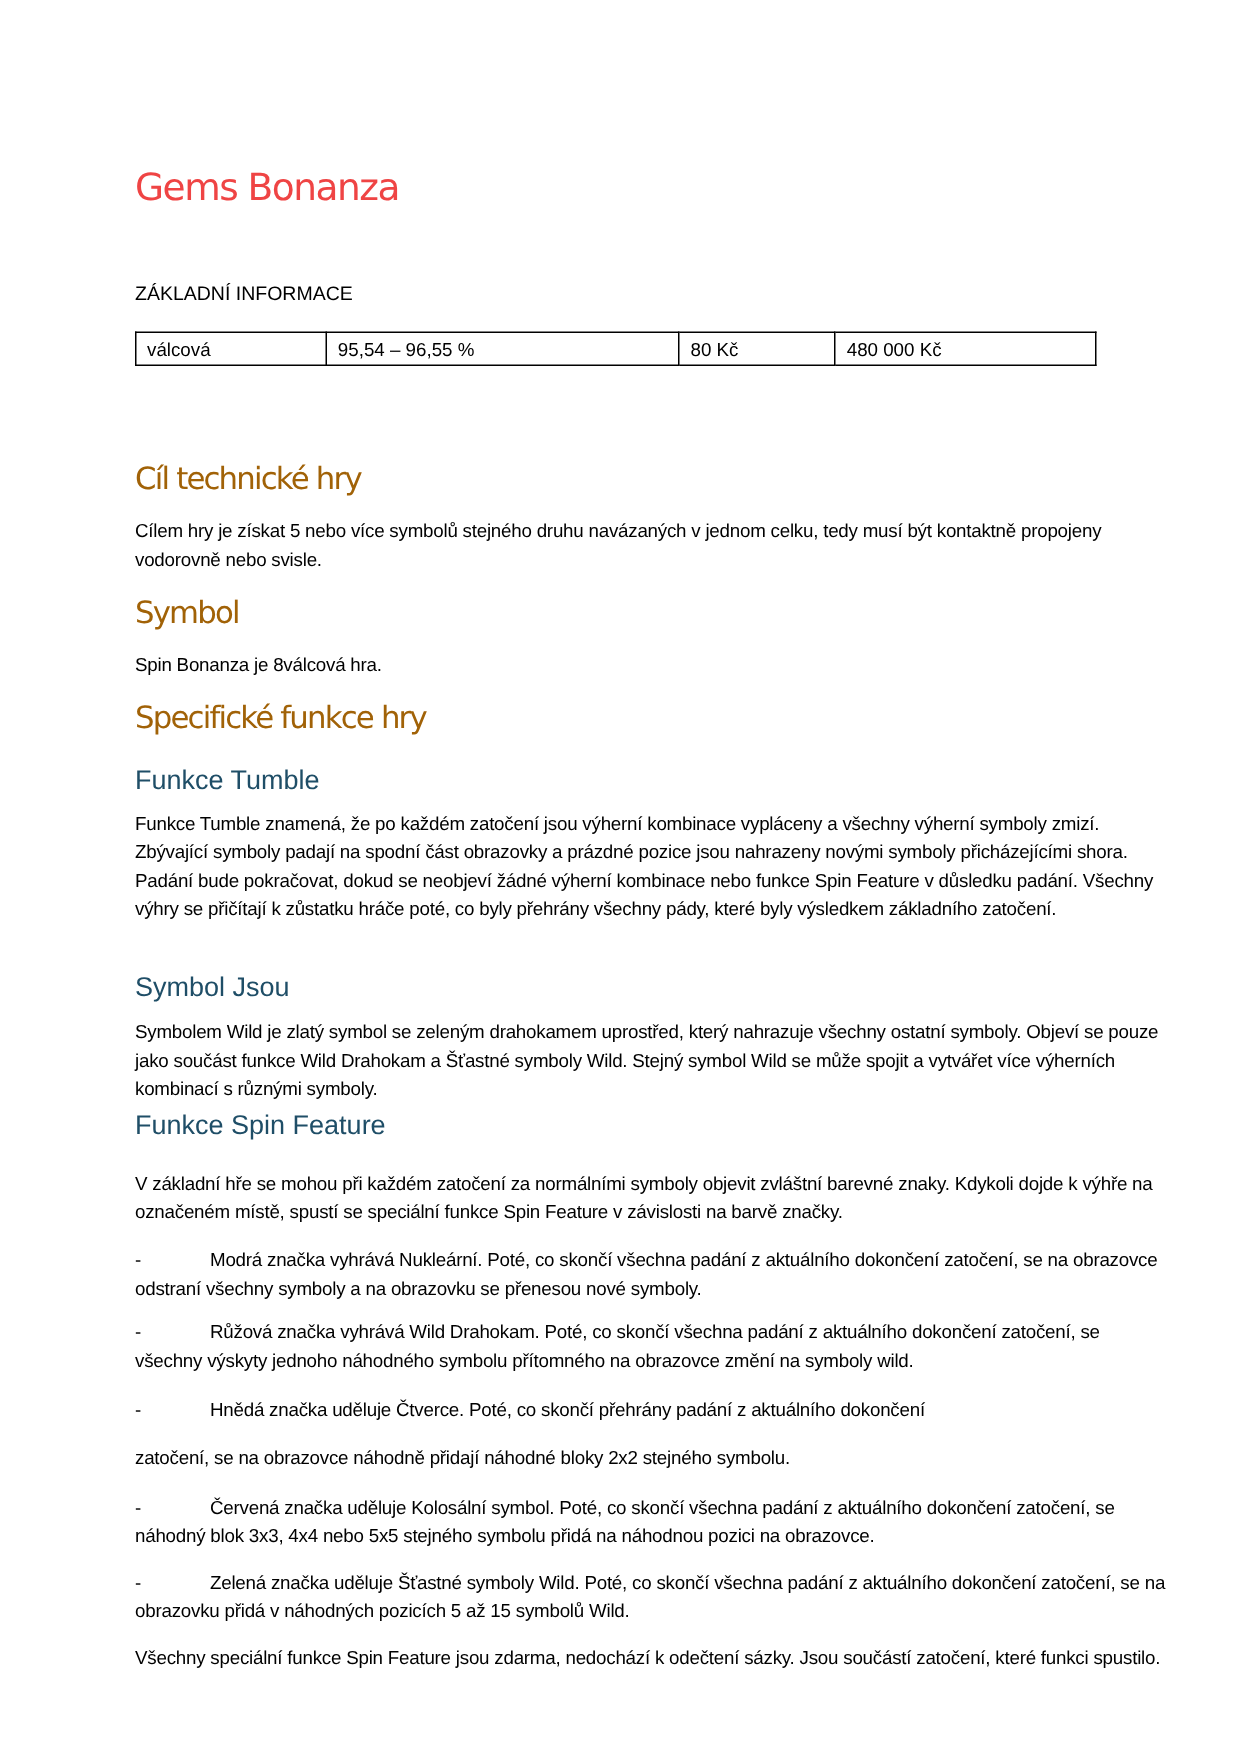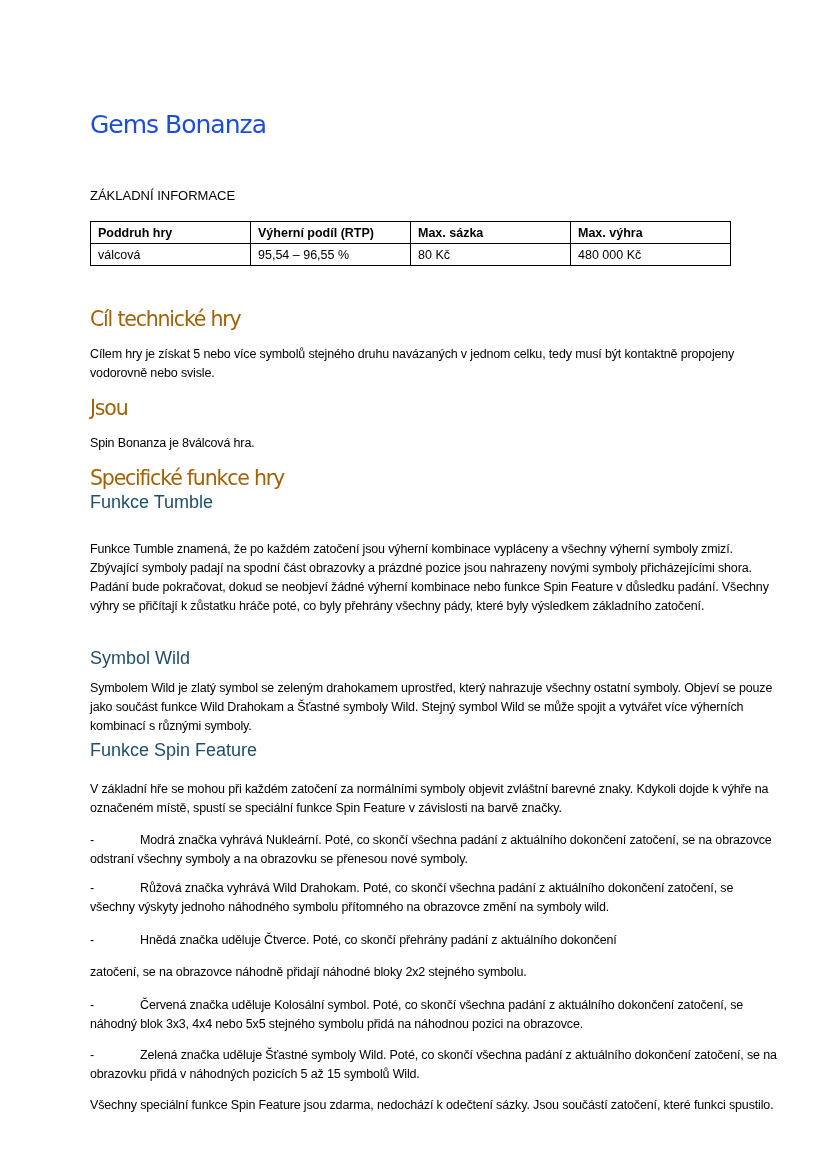--- a/index.html
+++ b/index.html
@@ -1,67 +1,61 @@
 <!DOCTYPE html>
 <html><head>
 <meta charset="utf-8">
 <style>
   html, body { margin: 0; padding: 0; background: #ffffff; }
   body { width: 828px; height: 1170px; position: relative; overflow: hidden;
          font-family: "Liberation Sans", sans-serif; color: #000; }
   .page { position: absolute; left: 90px; top: 0; width: 660px; }
   .title { position: absolute; top: 110px; left: 0; font-family: "DejaVu Sans", sans-serif;
-           font-size: 25px; color: #1d4ed8; letter-spacing: -1px; margin: 0; font-weight: normal; }
+           font-size: 25px; color: #ef4444; letter-spacing: -1px; margin: 0; font-weight: normal; }
   .section-label { position: absolute; top: 188px; left: 0; font-size: 13px; margin: 0; }
   table.info { position: absolute; top: 221px; left: 0; width: 641px; border-collapse: collapse; font-size: 12.5px; }
   table.info th, table.info td { border: 1px solid #000; padding: 3px 7px; text-align: left; height: 15px; }
   table.info th { font-weight: bold; }
   h2.h { font-family: "DejaVu Sans", sans-serif; font-size: 20.5px; color: #a16207; font-weight: normal;
          letter-spacing: -1.2px; margin: 0; position: absolute; left: 0; }
   h3.h { font-family: "Liberation Sans", sans-serif; font-size: 18px; color: #1f4e67; font-weight: normal;
          margin: 0; position: absolute; left: 0; }
   p.t { position: absolute; left: 0; width: 690px; margin: 0; font-size: 12.5px; line-height: 19px; letter-spacing: -0.15px; }
   .dash { display: inline-block; width: 50px; }
 </style>
 </head>
 <body>
 
 <div class="page">
   <h1 class="title">Gems Bonanza</h1>
   <p class="section-label">ZÁKLADNÍ INFORMACE</p>
 
   <table class="info">
     <tbody>
-        <tr>
-      <th style="width:145px">Poddruh hry</th>
-      <th style="width:145px">Výherní podíl (RTP)</th>
-      <th style="width:145px">Max. sázka</th>
-      <th>Max. výhra</th>
-    </tr>
     <tr>
       <td>válcová</td>
       <td>95,54 – 96,55 %</td>
       <td>80 Kč</td>
       <td>480 000 Kč</td>
     </tr>
   </tbody>
     </table>
 
   <h2 class="h" style="top:307px">Cíl technické hry</h2>
   <p class="t" style="top:345px">Cílem hry je získat 5 nebo více symbolů stejného druhu navázaných v jednom celku, tedy musí být kontaktně propojeny vodorovně nebo svisle.</p>
 
-  <h2 class="h" style="top:396px">Jsou</h2>
+  <h2 class="h" style="top:396px">Symbol</h2>
   <p class="t" style="top:434px">Spin Bonanza je 8válcová hra.</p>
 
   <h2 class="h" style="top:466px">Specifické funkce hry</h2>
 
-  <h3 class="h" style="top:492px">Funkce Tumble</h3>
+  <h3 class="h" style="top:510px">Funkce Tumble</h3>
   <p class="t" style="top:540px">Funkce Tumble znamená, že po každém zatočení jsou výherní kombinace vypláceny a všechny výherní symboly zmizí. Zbývající symboly padají na spodní část obrazovky a prázdné pozice jsou nahrazeny novými symboly přicházejícími shora. Padání bude pokračovat, dokud se neobjeví žádné výherní kombinace nebo funkce Spin Feature v důsledku padání. Všechny výhry se přičítají k zůstatku hráče poté, co byly přehrány všechny pády, které byly výsledkem základního zatočení.</p>
 
-  <h3 class="h" style="top:648px">Symbol Wild</h3>
+  <h3 class="h" style="top:648px">Symbol Jsou</h3>
   <p class="t" style="top:679px">Symbolem Wild je zlatý symbol se zeleným drahokamem uprostřed, který nahrazuje všechny ostatní symboly. Objeví se pouze jako součást funkce Wild Drahokam a Šťastné symboly Wild. Stejný symbol Wild se může spojit a vytvářet více výherních kombinací s různými symboly.</p>
 
   <h3 class="h" style="top:740px">Funkce Spin Feature</h3>
   <p class="t" style="top:780px">V základní hře se mohou při každém zatočení za normálními symboly objevit zvláštní barevné znaky. Kdykoli dojde k výhře na označeném místě, spustí se speciální funkce Spin Feature v závislosti na barvě značky.</p>
 
   <p class="t" style="top:831px"><span class="dash">-</span><span>Modrá značka vyhrává Nukleární. Poté, co skončí všechna padání z aktuálního dokončení zatočení, se na obrazovce odstraní všechny symboly a na obrazovku se přenesou nové symboly.</span></p>
   <p class="t" style="top:879px"><span class="dash">-</span><span>Růžová značka vyhrává Wild Drahokam. Poté, co skončí všechna padání z aktuálního dokončení zatočení, se všechny výskyty jednoho náhodného symbolu přítomného na obrazovce změní na symboly wild.</span></p>
   <p class="t" style="top:931px"><span class="dash">-</span><span>Hnědá značka uděluje Čtverce. Poté, co skončí přehrány padání z aktuálního dokončení</span></p>
   <p class="t" style="top:963px">zatočení, se na obrazovce náhodně přidají náhodné bloky 2x2 stejného symbolu.</p>
   <p class="t" style="top:996px"><span class="dash">-</span><span>Červená značka uděluje Kolosální symbol. Poté, co skončí všechna padání z aktuálního dokončení zatočení, se náhodný blok 3x3, 4x4 nebo 5x5 stejného symbolu přidá na náhodnou pozici na obrazovce.</span></p>

